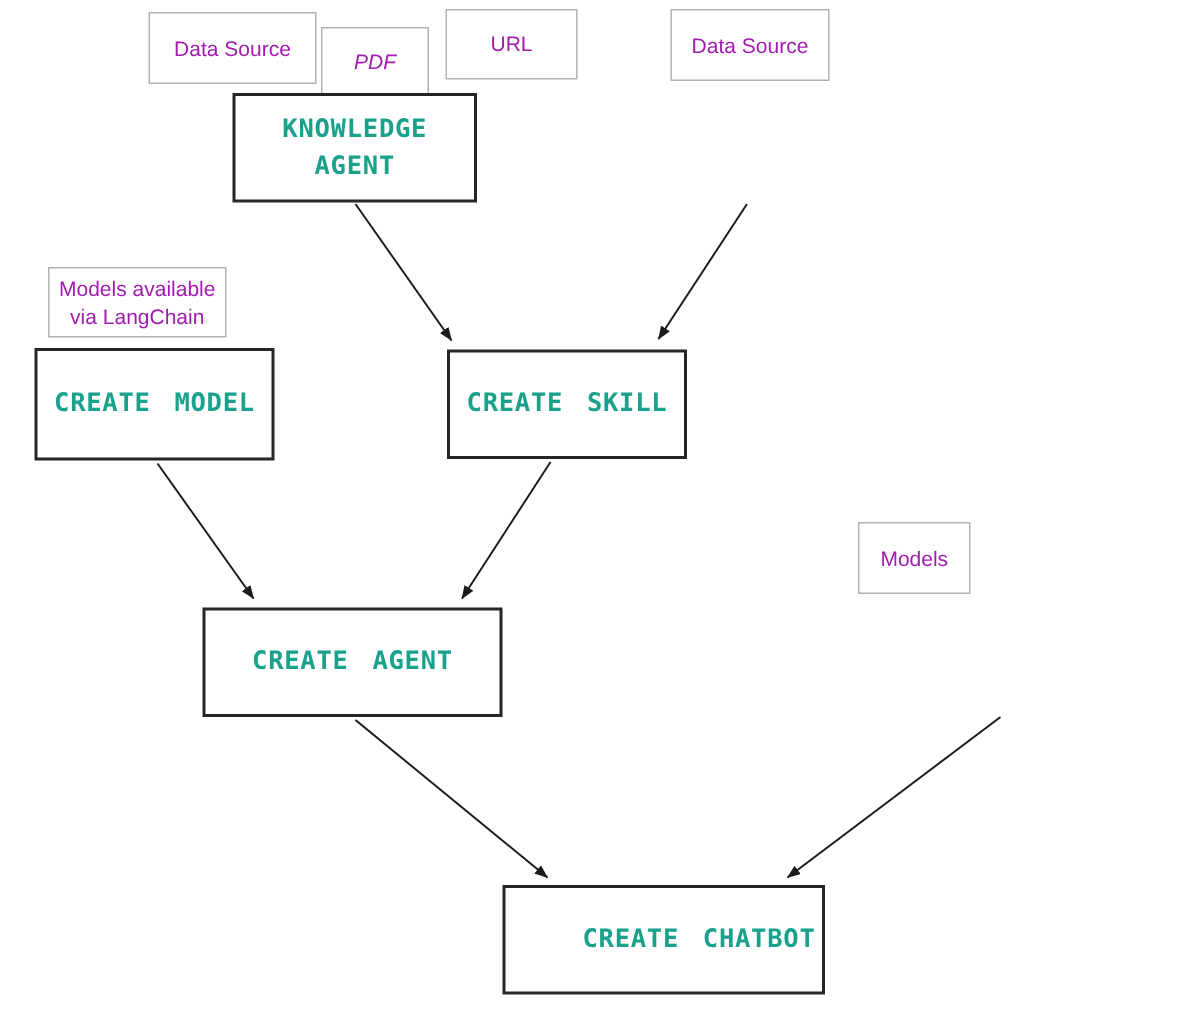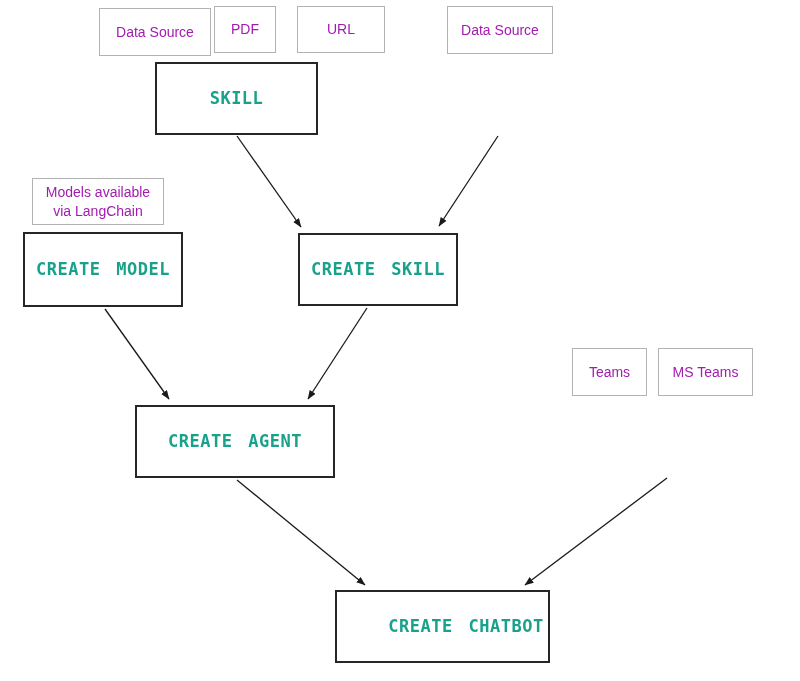--- a/index.html
+++ b/index.html
@@ -41,42 +41,40 @@
     <line x1="498" y1="136" x2="439" y2="226" stroke="#1a1a1a" stroke-width="1.3" marker-end="url(#ah)"></line>
     <line x1="105" y1="309" x2="169" y2="399" stroke="#1a1a1a" stroke-width="1.3" marker-end="url(#ah)"></line>
     <line x1="367" y1="308" x2="308" y2="399" stroke="#1a1a1a" stroke-width="1.3" marker-end="url(#ah)"></line>
     <line x1="237" y1="480" x2="365" y2="585" stroke="#1a1a1a" stroke-width="1.3" marker-end="url(#ah)"></line>
     <line x1="667" y1="478" x2="525" y2="585" stroke="#1a1a1a" stroke-width="1.3" marker-end="url(#ah)"></line>
   </svg>
 
   <div class="tag" style="left:99px;top:8px;width:112px;height:48px;">
     <span>Data Source</span>
   </div>
-  <div class="tag" style="left:214px;top:6px;width:62px;height:47px;">
+  <div class="tag" style="left:214px;top:18px;width:72px;height:47px;font-style:italic;">
     <span>PDF</span>
   </div>
   <div class="tag" style="left:297px;top:6px;width:88px;height:47px;">
     <span>URL</span>
   </div>
   <div class="tag" style="left:447px;top:6px;width:106px;height:48px;">
     <span>Data Source</span>
   </div>
-  <div class="tag" style="left:32px;top:178px;width:132px;height:47px;">
+  <div class="tag" style="left:32px;top:178px;width:119px;height:47px;">
     <span>Models available</span>
     <span>via LangChain</span>
   </div>
   <div class="tag" style="left:572px;top:348px;width:75px;height:48px;">
-    <span>Teams</span>
-  </div>
-  <div class="tag" style="left:658px;top:348px;width:95px;height:48px;">
-    <span>MS Teams</span>
+    <span>Models</span>
   </div>
 
   <div class="node small" style="left:155px;top:62px;width:163px;height:73px;">
-    <span>SKILL</span>
+    <span>KNOWLEDGE</span>
+    <span>AGENT</span>
   </div>
   <div class="node small" style="left:23px;top:232px;width:160px;height:75px;">
     <span>CREATE MODEL</span>
   </div>
   <div class="node small" style="left:298px;top:233px;width:160px;height:73px;">
     <span>CREATE SKILL</span>
   </div>
   <div class="node large" style="left:135px;top:405px;width:200px;height:73px;">
     <span>CREATE AGENT</span>
   </div>

